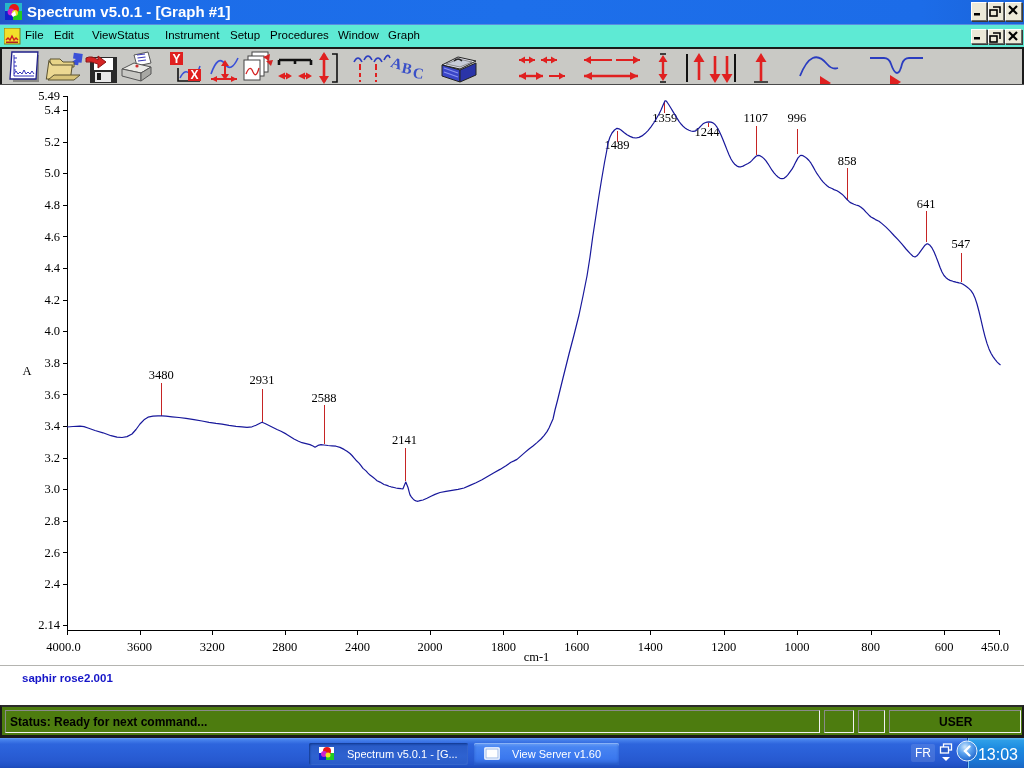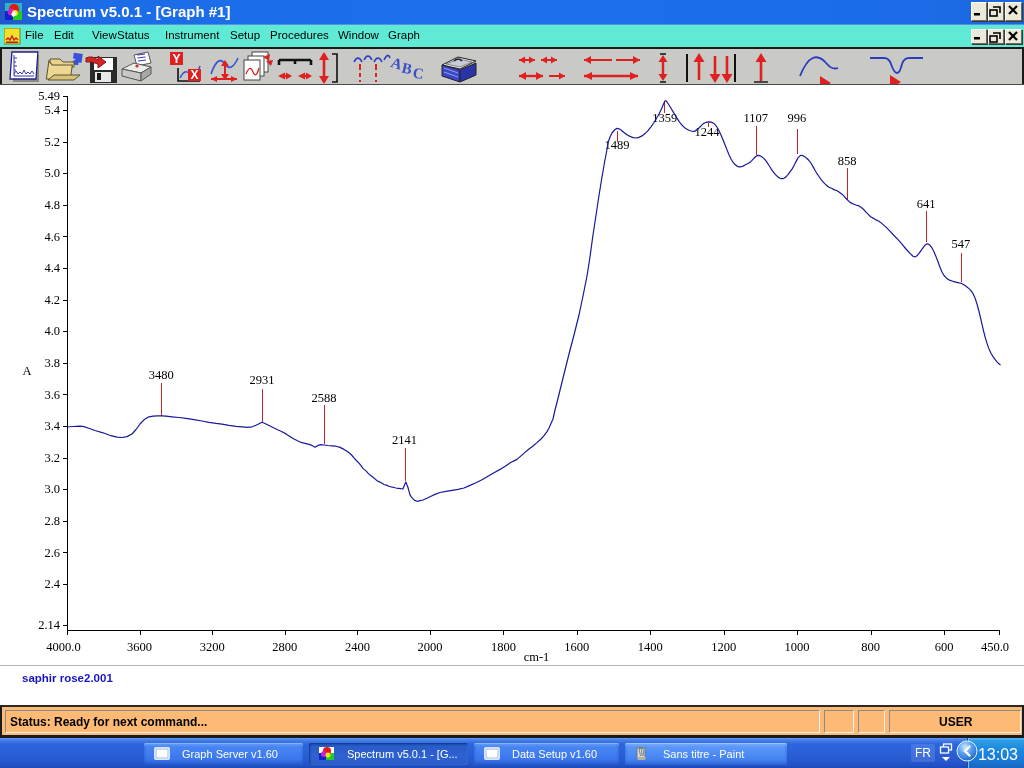--- a/index.html
+++ b/index.html
@@ -6,21 +6,21 @@
 #titlebar{position:absolute;left:0;top:0;width:1024px;height:24px;background:linear-gradient(90deg,#2257c8 0%,#1c6ce8 7%,#1d6fea 50%,#1c6ce8 90%,#1a64da 100%)}
 #titlebar .ttext{position:absolute;left:27px;top:3px;font-size:15px;font-weight:bold;color:#fff}
 #menubar{position:absolute;left:0;top:24px;width:1024px;height:23px;background:#5eead4;border-top:1px solid #5a8ee0}
 .menuitem{position:absolute;top:4px;font-size:11.5px;color:#000}
 #toolbar{position:absolute;left:0;top:47px;width:1024px;height:38px;background:#c9c9c5;border-top:2px solid #1a1a1a;border-left:2px solid #1a1a1a;border-right:2px solid #1a1a1a}
 #tbline{position:absolute;left:0;top:84px;width:1024px;height:1px;background:#4a4a4a}
 .winbtn{position:absolute;background:#ece9d8;border-top:1px solid #fff;border-left:1px solid #fff;border-right:1px solid #6a6a66;border-bottom:1px solid #6a6a66;box-shadow:1px 1px 0 #3a3a38}
 #chart{position:absolute;left:0;top:85px;width:972px;height:580px;background:#fff}
 #panel{position:absolute;left:0;top:665px;width:1024px;height:40px;background:#fff;border-top:1px solid #b4b4b0}
 #panel a{position:absolute;left:22px;top:6px;font-size:11.5px;font-weight:bold;color:#1515c8;}
-#statusbar{position:absolute;left:0;top:705px;width:1024px;height:33px;background:#fdba74;border-top:2px solid #2a2a2a;border-bottom:3px solid #1a1a1a;border-left:2px solid #1a1a1a;border-right:2px solid #1a1a1a}
+#statusbar{position:absolute;left:0;top:705px;width:1024px;height:33px;background:#4d7c0f;border-top:2px solid #2a2a2a;border-bottom:3px solid #1a1a1a;border-left:2px solid #1a1a1a;border-right:2px solid #1a1a1a}
 .ssect{position:absolute;top:3px;height:23px;border-top:1px solid #8a8a8a;border-left:1px solid #8a8a8a;border-bottom:1px solid #f2f2f2;border-right:1px solid #f2f2f2}
 #statusbar .stext{position:absolute;left:8px;top:8px;font-size:12px;font-weight:bold;color:#000}
 #taskbar{position:absolute;left:0;top:738px;width:1024px;height:30px;background:linear-gradient(180deg,#6ba1f2 0%,#4a86ee 4%,#2e65dd 20%,#2a60d8 45%,#2759d0 75%,#2051c5 92%,#1c49b8 100%)}
 .taskbtn{position:absolute;top:5px;height:22px;border-radius:2px;color:#fff;font-size:11px}
 .tbico{position:absolute;left:10px;top:4px}
 .tbtxt{position:absolute;left:38px;top:5px;white-space:nowrap;overflow:hidden}
 #tray{position:absolute;right:0;top:0;width:57px;height:30px;background:linear-gradient(180deg,#64b7ef 0%,#2e9fe8 8%,#1c8ae0 35%,#1b7bd8 70%,#1a66c4 100%);border-left:1px solid #1548a8;box-shadow:inset 1px 0 0 #7fc3f2}
 #clock{position:absolute;right:6px;top:8px;color:#fff;font-size:16px}
 </style></head><body>
 <div id="titlebar">
@@ -319,53 +319,37 @@
   </div>
 <div id="statusbar">
  <div class="ssect" style="left:3px;width:815px"></div>
  <div class="ssect" style="left:822px;width:30px"></div>
  <div class="ssect" style="left:856px;width:27px"></div>
  <div class="ssect" style="left:887px;width:132px"></div>
  <div class="stext">Status: Ready for next command...</div>
  <div class="stext" style="left:937px;top:8px">USER</div>
 </div>
 <div id="taskbar">
-<div class="taskbtn" style="left:144px;width:159px;background:linear-gradient(180deg,#6ba0f5 0%,#4885f2 18%,#3b78ee 70%,#3268db 100%);box-shadow:inset 0 1px 0 #88b2f7,inset 0 -2px 3px #2558c5;">
-      <svg class="tbico" width="16" height="13">
-        <rect x="0.5" y="0.5" width="15" height="12" rx="1" fill="#fff" stroke="#d8e6ff"></rect>
-        <rect x="2" y="2" width="12" height="9" fill="#fff" stroke="#9ab8e8"></rect>
-      </svg>
-      <div class="tbtxt" style="width:127px">Graph Server v1.60</div>
-    </div>
 <div class="taskbtn" style="left:309px;width:159px;background:linear-gradient(180deg,#1e50b8 0%,#2a5cc8 15%,#2e62d0 60%,#2a5cc8 100%);box-shadow:inset 1px 1px 2px #123a90,inset -1px -1px 1px #3a6ad0;">
       <svg class="tbico" width="15" height="13" viewBox="0 0 15 13">
         <rect width="15" height="13" fill="#fff"></rect>
         <rect x="0" y="6" width="7" height="7" fill="#1122cc"></rect>
         <rect x="7" y="6" width="8" height="7" fill="#22cc22"></rect>
         <circle cx="8" cy="4" r="4" fill="#e81515"></circle>
         <circle cx="5" cy="7" r="3" fill="#cc22cc"></circle>
         <circle cx="9" cy="8" r="2.5" fill="#e8e820"></circle>
       </svg>
       <div class="tbtxt" style="width:127px">Spectrum v5.0.1 - [G...</div>
     </div>
 <div class="taskbtn" style="left:474px;width:145px;background:linear-gradient(180deg,#6ba0f5 0%,#4885f2 18%,#3b78ee 70%,#3268db 100%);box-shadow:inset 0 1px 0 #88b2f7,inset 0 -2px 3px #2558c5;">
       <svg class="tbico" width="16" height="13">
         <rect x="0.5" y="0.5" width="15" height="12" rx="1" fill="#fff" stroke="#d8e6ff"></rect>
         <rect x="2" y="2" width="12" height="9" fill="#fff" stroke="#9ab8e8"></rect>
       </svg>
-      <div class="tbtxt" style="width:113px">Data Setup v1.60</div>
-    </div>
-<div class="taskbtn" style="left:625px;width:162px;background:linear-gradient(180deg,#7fb0f8 0%,#5b97f7 18%,#4684f2 70%,#3c77e8 100%);box-shadow:inset 0 1px 0 #9cc2fa,inset 0 -2px 3px #2f63cf;">
-      <svg class="tbico" width="13" height="14" viewBox="0 0 13 14">
-        <rect x="2" y="1" width="8" height="10" fill="#d8d8d8" stroke="#777"></rect>
-        <path d="M4 2 l1.5 7 M6.5 2 l0.5 7 M9 2 l-1 7" stroke="#7a8a96" stroke-width="1"></path>
-        <path d="M2 10 h9 l-1 3 h-7 z" fill="#b8b0a4"></path>
-        <path d="M4 2 q2 -3 4 0" stroke="#4a8a3a" fill="none"></path>
-      </svg>
-      <div class="tbtxt" style="width:130px">Sans titre - Paint</div>
+      <div class="tbtxt" style="width:113px">View Server v1.60</div>
     </div>
 <div id="tray">
       <div id="clock">13:03</div>
     </div>
 <div class="abs" style="left:911px;top:6px;width:24px;height:18px;background:rgba(255,255,255,.12);border-radius:2px"></div>
 <span class="abs" style="left:915px;top:8px;font-size:12px;color:#fff">FR</span>
 <svg class="abs" style="left:939px;top:5px" width="14" height="18" viewBox="0 0 14 18">
       <g fill="none" stroke="#fff" stroke-width="1.3">
         <rect x="4.5" y="1" width="8" height="6"></rect>
         <rect x="1.5" y="4" width="8" height="6" fill="#2a5cc8"></rect>

